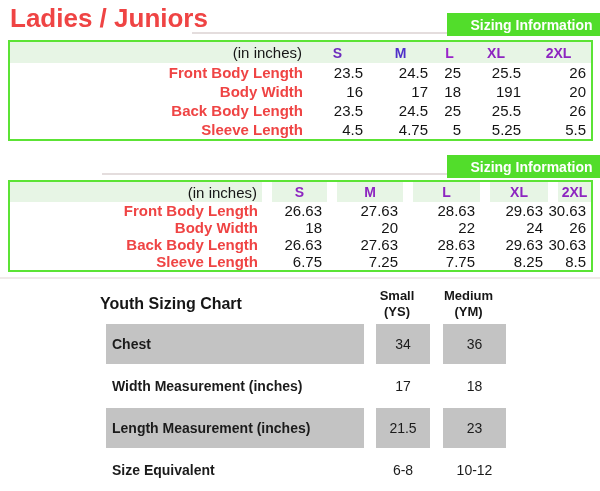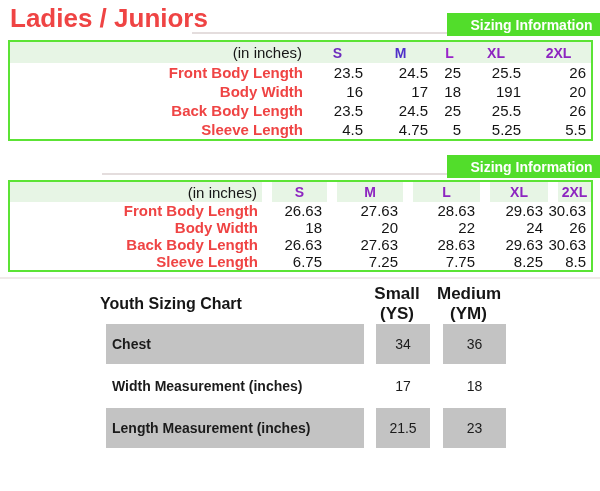--- a/index.html
+++ b/index.html
@@ -36,21 +36,21 @@
   #unisex-table tbody td{height:17px;}
   .size-table tbody td.row-label{font-weight:bold;padding-right:4px;color:#ef4444;margin-top:20px;}
 
   #divider{position:absolute;left:0;top:277px;width:600px;height:2px;background:var(--divider);}
 
   #youth{position:absolute;left:100px;top:285px;width:400px;}
   .y-header{display:flex;height:38px;align-items:center;}
   .y-title{width:258px;font-size:16px;font-weight:bold;color:#161616;}
   .y-gap1{width:12px;flex:0 0 12px;}
   .y-gap2{width:13px;flex:0 0 13px;}
-  .y-col{font-size:17px;font-weight:bold;text-align:center;line-height:1.2;color:#161616;}
+  .y-col{font-size:13px;font-weight:bold;text-align:center;line-height:1.2;color:#161616;}
   .y-col.small{width:54px;flex:0 0 54px;}
   .y-col.medium{width:63px;flex:0 0 63px;}
   .y-row{display:flex;height:42px;padding:1px 0;box-sizing:border-box;margin-left:6px;}
   .y-cell{display:flex;align-items:center;}
   .y-label{width:258px;flex:0 0 258px;padding-left:6px;box-sizing:border-box;font-size:14px;font-weight:bold;color:#1b1b1b;}
   .y-val{justify-content:center;font-size:14px;color:#1b1b1b;}
   .y-val.small{width:54px;flex:0 0 54px;}
   .y-val.medium{width:63px;flex:0 0 63px;}
   .y-row.shaded .y-label,.y-row.shaded .y-val{background:var(--youth-shade);}
 </style>
@@ -210,15 +210,22 @@
     </div>
 
     <div class="y-row shaded">
       <div class="y-cell y-label">Length Measurement (inches)</div>
       <div class="y-gap1"></div>
       <div class="y-cell y-val small">21.5</div>
       <div class="y-gap2"></div>
       <div class="y-cell y-val medium">23</div>
     </div>
 
+    <div class="y-row">
+      <div class="y-cell y-label">Size Equivalent</div>
+      <div class="y-gap1"></div>
+      <div class="y-cell y-val small">6-8</div>
+      <div class="y-gap2"></div>
+      <div class="y-cell y-val medium">10-12</div>
+    </div>
   </div>
 
 </div>
 
 </body></html>

